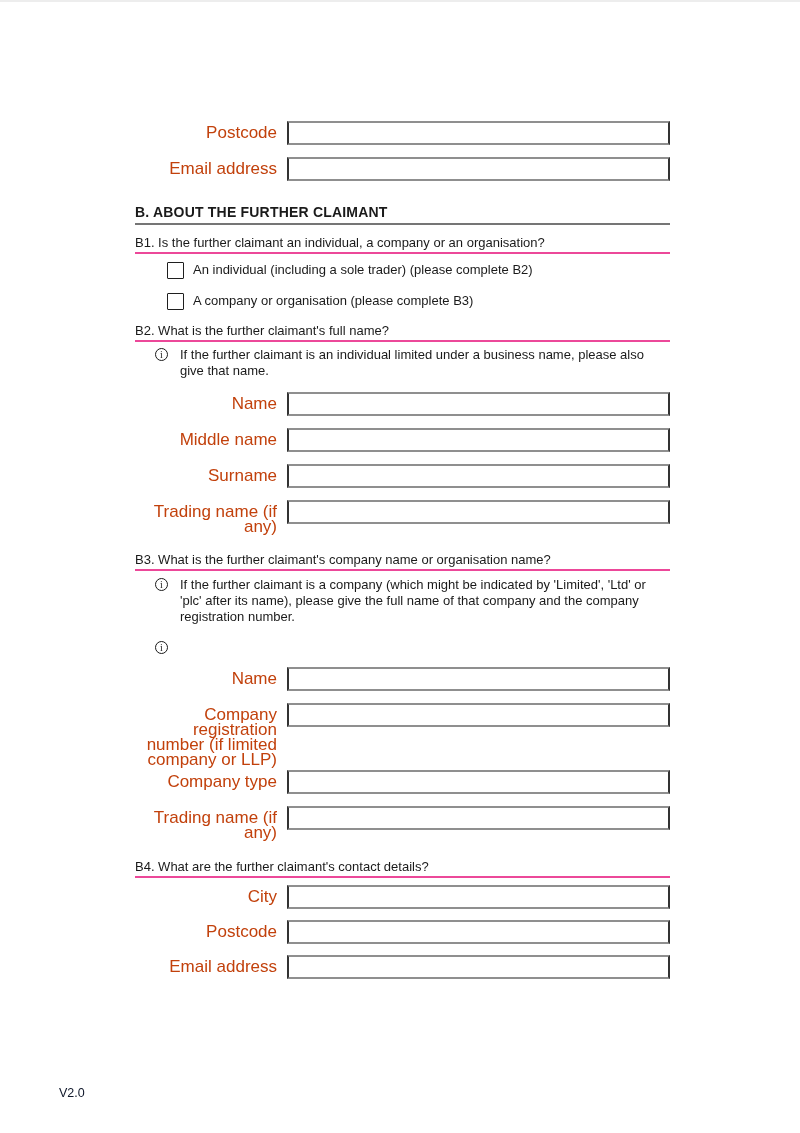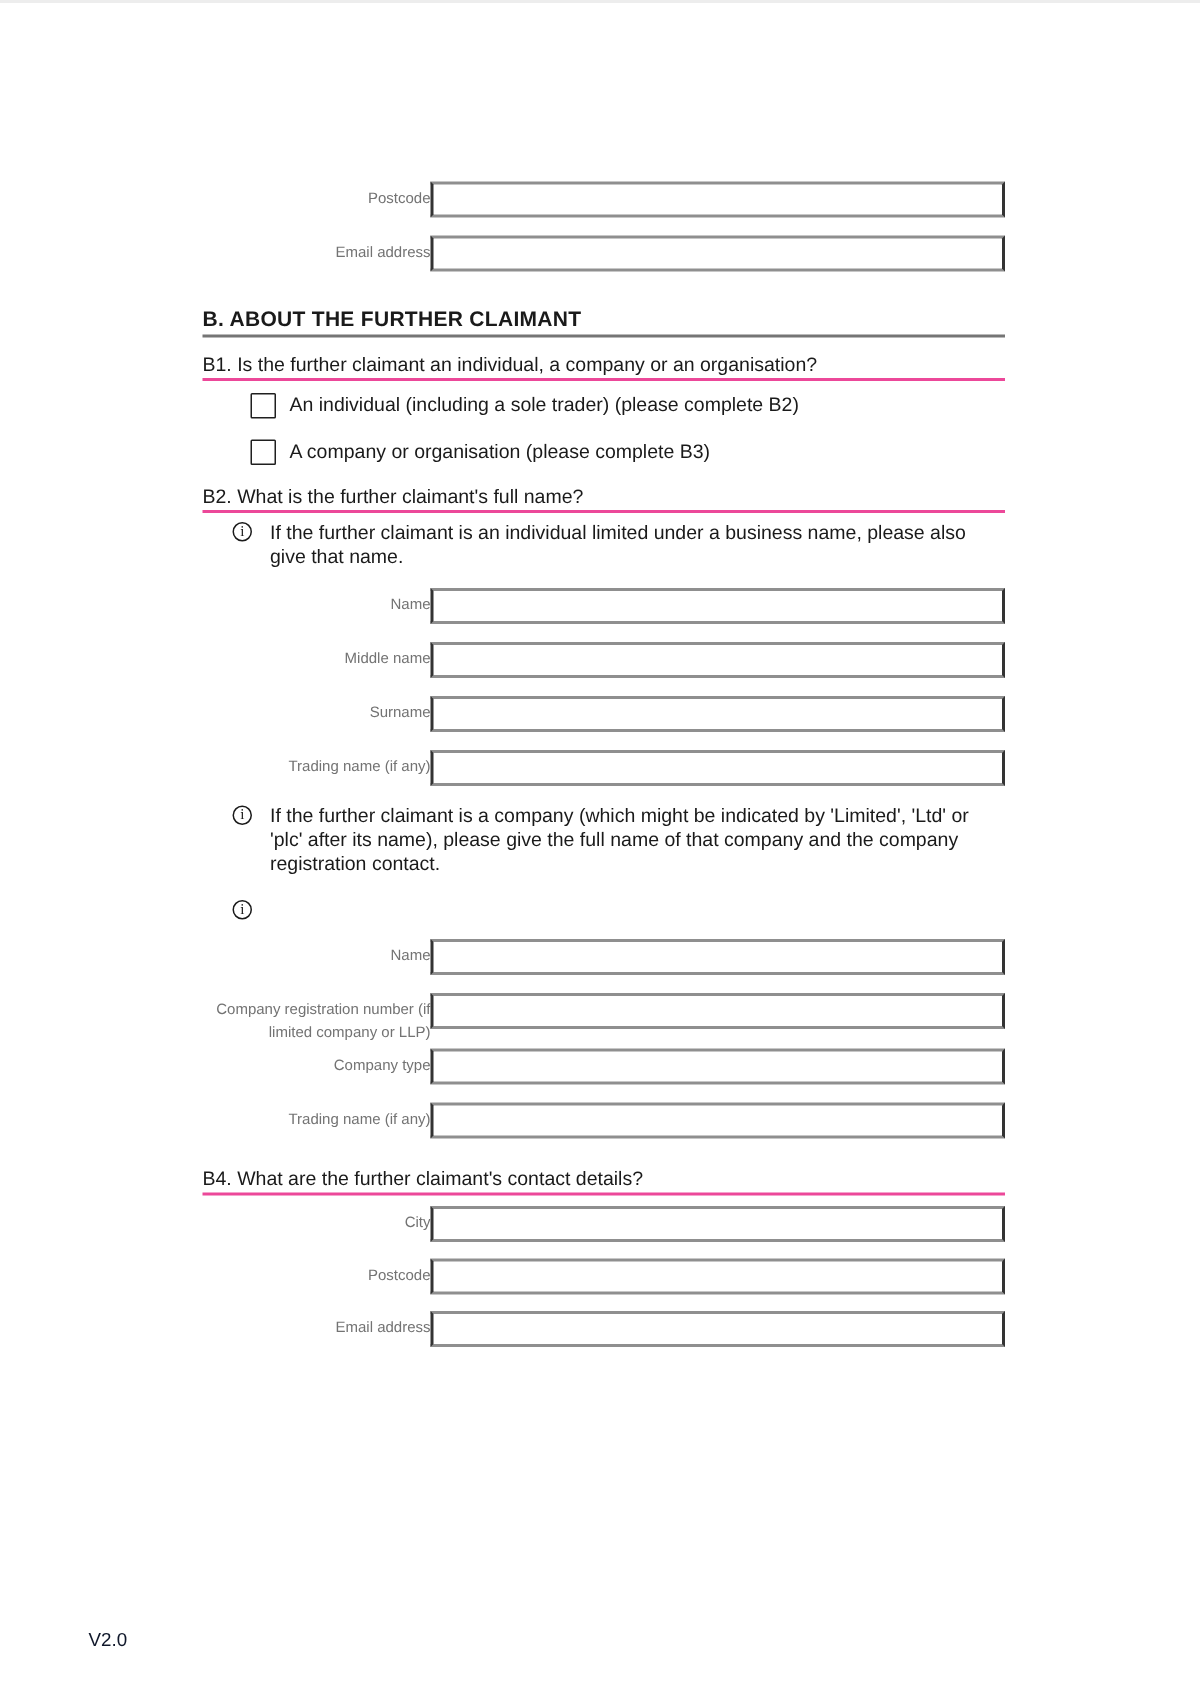--- a/index.html
+++ b/index.html
@@ -28,24 +28,25 @@
     display: flex;
     align-items: flex-start;
     margin-bottom: 12px;
   }
   .frow.tall { margin-bottom: 3px; }
   .frow.gap11 { margin-bottom: 11px; }
   .flabel {
     width: 152px;
     flex: 0 0 152px;
     text-align: right;
+    padding-right: 10px;
     padding-top: 4px;
-    font-size: 10px;
+    font-size: 17px;
     line-height: 15px;
-    color: #737373;
+    color: #c2410c;
   }
   .fbox {
     flex: 1 1 auto;
     height: 24px;
     background: #ffffff;
     border: 2px solid;
     border-color: #8f8f8f #333333;
     border-radius: 0;
     font-family: "Liberation Sans", sans-serif;
     font-size: 13px;
@@ -179,23 +180,24 @@
       <div class="frow">
         <label class="flabel">Surname</label>
         <input class="fbox" type="text" value="" style="">
       </div>
       <div class="frow">
         <label class="flabel">Trading name (if any)</label>
         <input class="fbox" type="text" value="" style="">
       </div>
     </div>
 
+    <div class="question q-b3">B3. What is the further claimant's company name or organisation name?</div>
     <div class="note nmt6">
       <span class="info-icon">i</span>
-      <span class="note-text">If the further claimant is a company (which might be indicated by 'Limited', 'Ltd' or 'plc' after its name), please give the full name of that company and the company registration contact.</span>
+      <span class="note-text">If the further claimant is a company (which might be indicated by 'Limited', 'Ltd' or 'plc' after its name), please give the full name of that company and the company registration number.</span>
     </div>
     <div class="note nmt15">
       <span class="info-icon">i</span>
     </div>
     <div class="rows-after-note">
       <div class="frow">
         <label class="flabel">Name</label>
         <input class="fbox" type="text" value="" style="">
       </div>
       <div class="frow tall">

